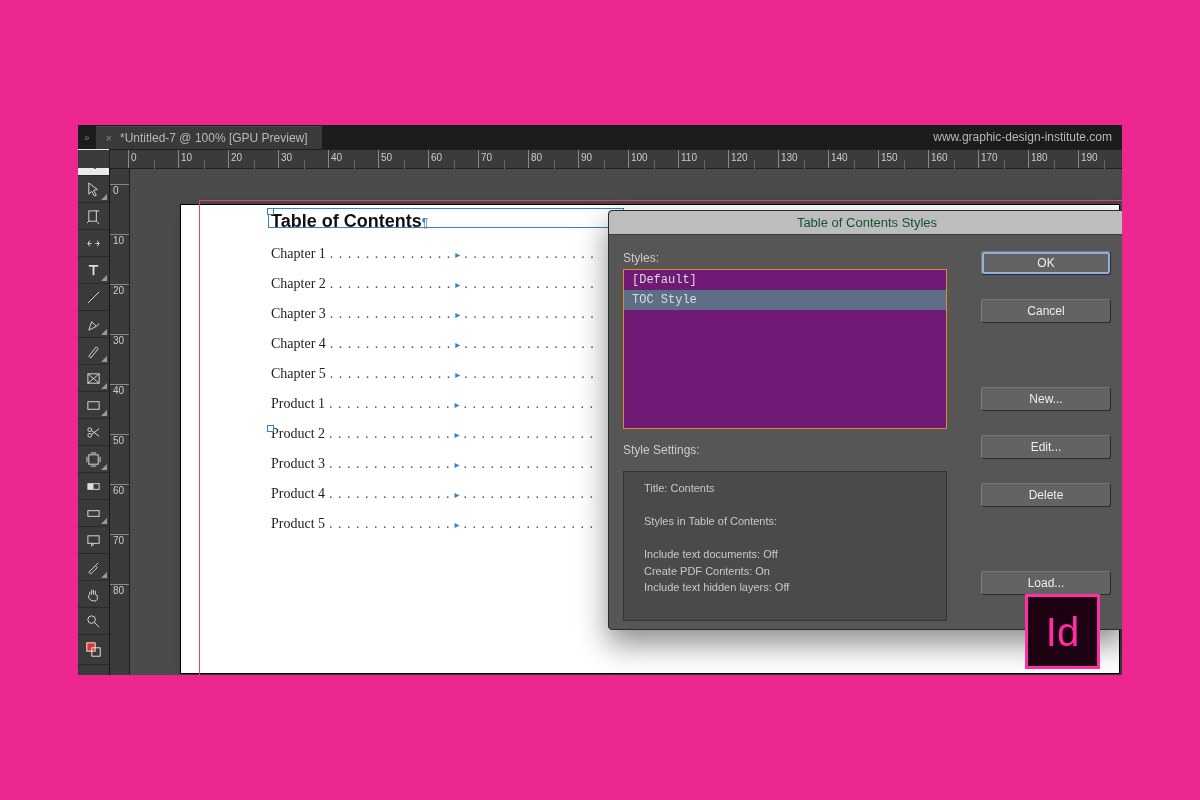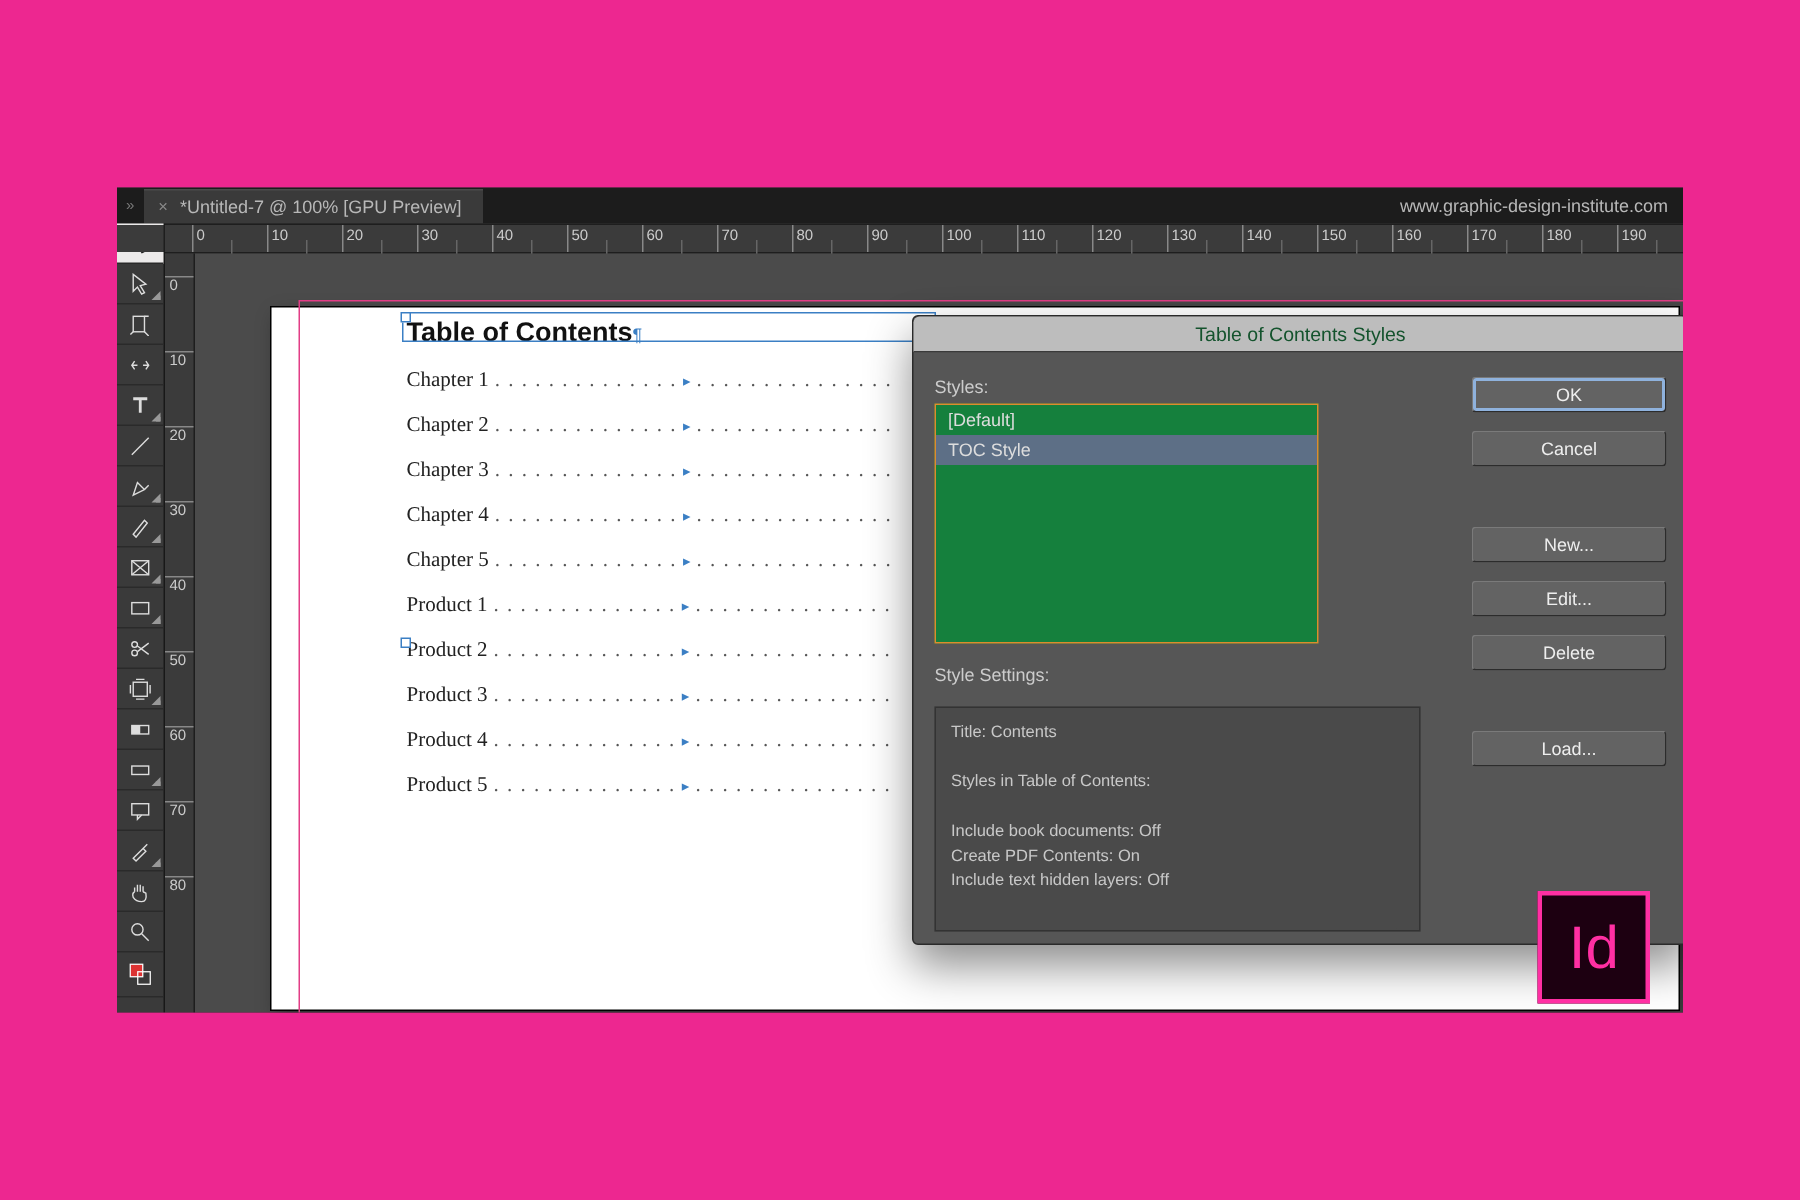--- a/index.html
+++ b/index.html
@@ -154,44 +154,45 @@
     background:#bdbdbd; color:#14532d;
     text-align:center;
     padding:4px 0;
     font-size:13px;
     border-top-left-radius:4px; border-top-right-radius:4px;
     border-bottom:1px solid #3a3a3a;
   }
   .dialog .body { position:absolute; top:26px; left:0; right:0; bottom:0; padding:14px; }
   .dialog label.sec { display:block; margin-bottom:4px; color:#ccc; }
   .styles-box {
-    width:256px; height:160px;
-    background:#15803d;
+    width:324px; height:160px;
+    background:#701a75;
     border:1px solid #de8a2f;
     overflow:auto;
+    font-family:Liberation Mono, monospace;
   }
   .styles-box .row {
     padding:3px 8px; color:#ddd;
   }
   .styles-box .row.sel {
     background:#5d6f86;
   }
   .settings-box {
     margin-top:14px;
     width:324px; height:150px;
     background:#4a4a4a;
     border:1px solid #333;
-    padding:8px 10px;
+    padding:8px 20px;
     font-size:11px; color:#c8c8c8;
     line-height:1.5;
     overflow:auto;
   }
   .btncol {
     position:absolute; right:14px; top:14px;
-    width:130px; display:flex; flex-direction:column; gap:12px;
+    width:130px; display:flex; flex-direction:column; gap:24px;
   }
   .btncol .gap { height:16px; }
   .btn {
     background:#636363;
     border:1px solid #2c2c2c;
     border-top-color:#7a7a7a; border-left-color:#7a7a7a;
     color:#eee;
     padding:4px 0;
     text-align:center;
     border-radius:3px;
@@ -514,21 +515,21 @@
         <div class="row">[Default]</div>
           <div class="row sel">TOC Style</div>
       </div>
 
       <label class="sec" style="margin-top:14px">Style Settings:</label>
       <div class="settings-box" id="settings-box" style="position:relative">
         <div>Title: Contents</div>
           <div>&nbsp;</div>
           <div>Styles in Table of Contents:</div>
           <div>&nbsp;</div>
-          <div>Include book documents: Off</div>
+          <div>Include text documents: Off</div>
           <div>Create PDF Contents: On</div>
           <div>Include text hidden layers: Off</div>
           <div class="scroll-stub"></div>
       </div>
 
       <div class="btncol">
         <div class="btn primary">OK</div>
         <div class="btn">Cancel</div>
         <div class="gap"></div>
         <div class="btn">New...</div>

